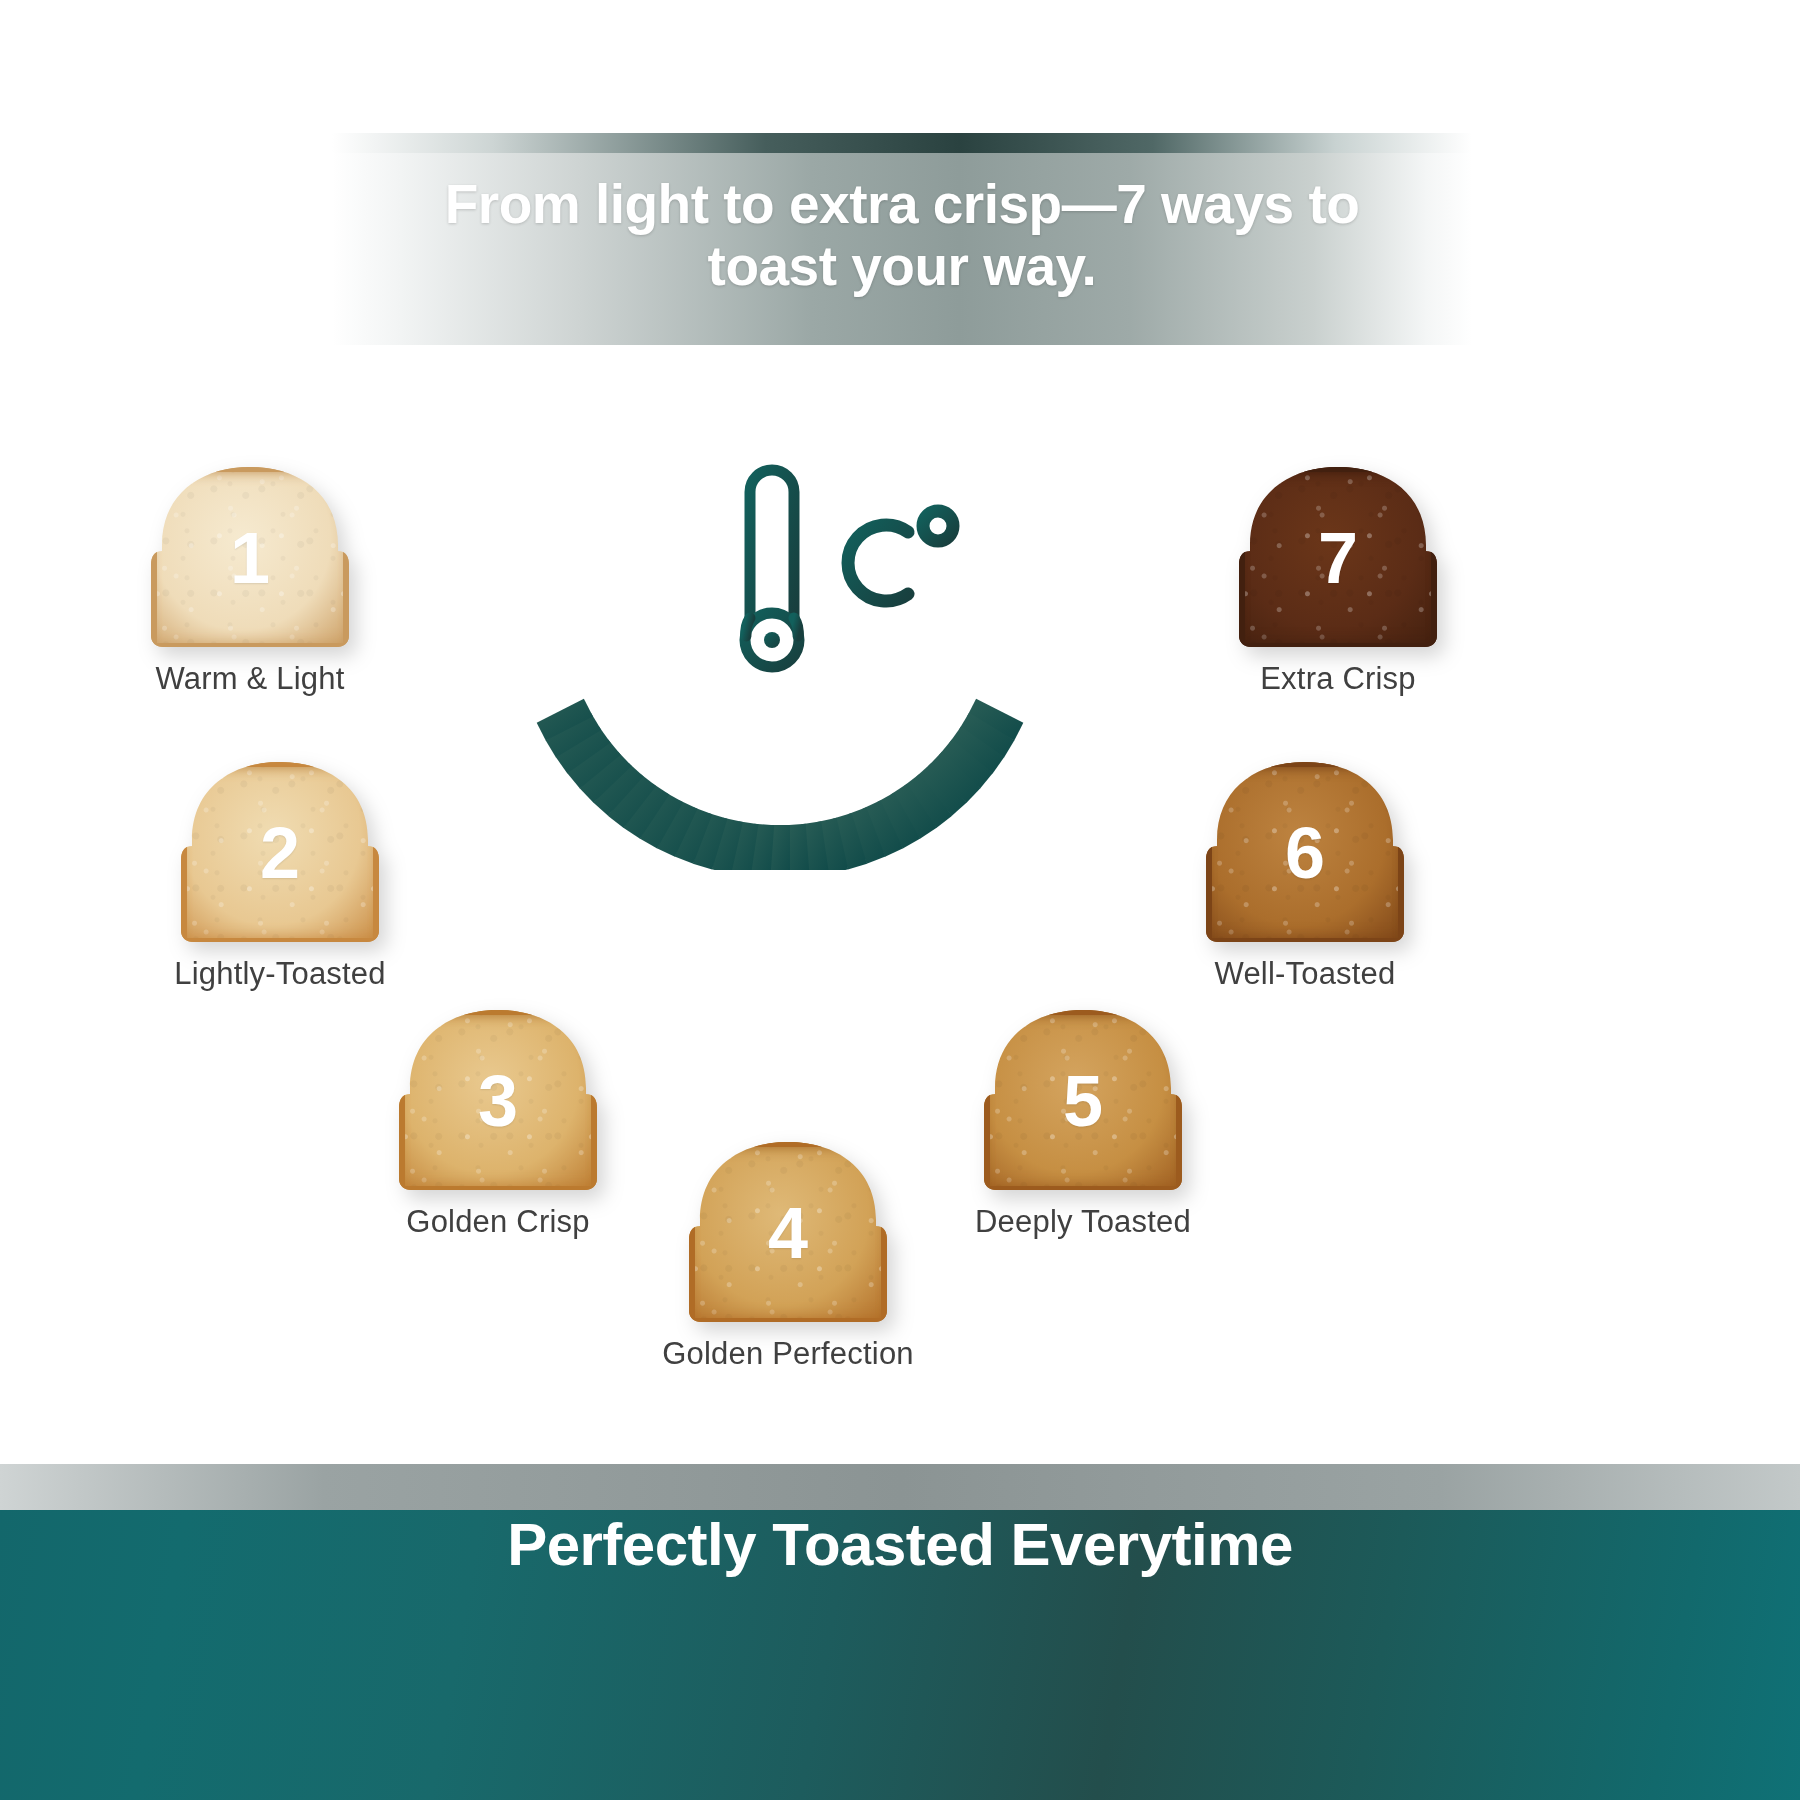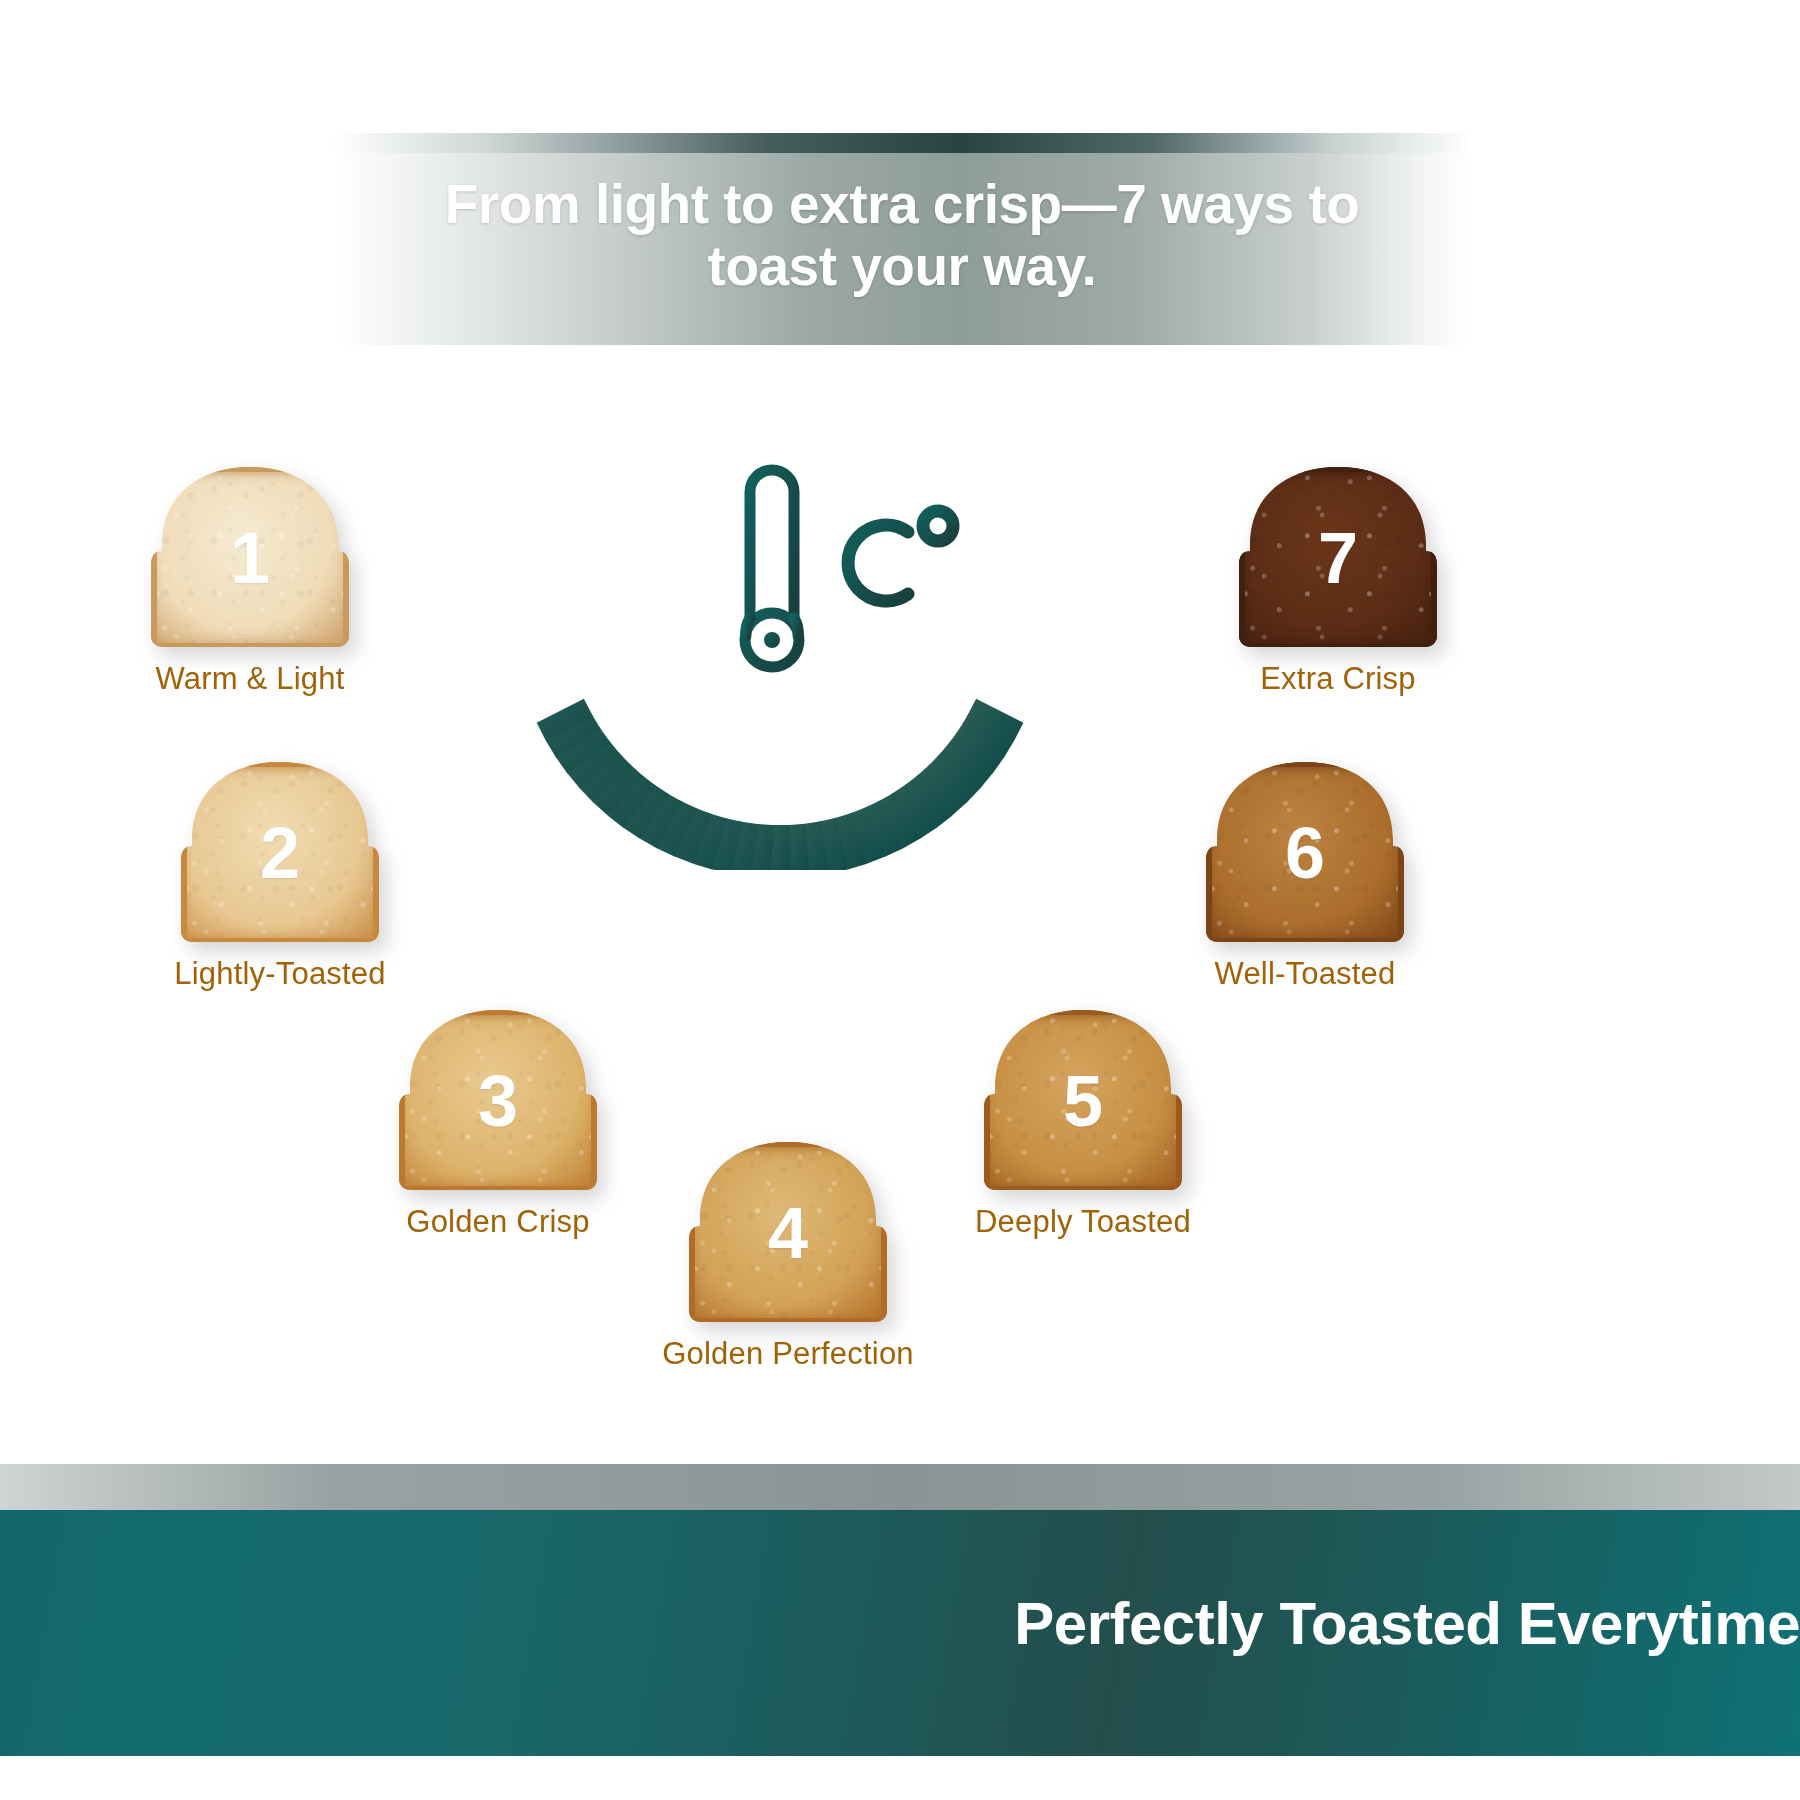--- a/index.html
+++ b/index.html
@@ -95,21 +95,21 @@
     font-weight:bold;
     line-height:1;
     z-index:4;
     text-shadow:0 1px 2px rgba(0,0,0,.1);
   }
   .slice-label{
     position:absolute;
     left:50%;transform:translateX(-50%);
     top:196px;
     white-space:nowrap;
-    color:#a16207;
+    color:#404040;
     font-size:31px;
     font-weight:300;
     letter-spacing:.2px;
   }
 
   
   .gauge{
     position:absolute;
     left:470px;top:440px;width:620px;height:430px;
   }
@@ -121,31 +121,31 @@
   .footer-strip{
     position:absolute;left:0;right:0;top:1464px;height:50px;
     background:linear-gradient(90deg,
         #cfd4d4 0%,
         #9aa3a3 18%,
         #8b9494 50%,
         #9aa3a3 80%,
         #c3c9c9 100%);
   }
   .footer-banner{
-    position:absolute;left:0;right:0;top:1510px;height:246px;
+    position:absolute;left:0;right:0;top:1510px;height:290px;
     background:linear-gradient(100deg,
         #13676b 0%,
         #136b6e 10%,
         #18696b 26%,
         #1d5c5d 46%,
         #234e4c 62%,
         #1c5a59 76%,
         #12696c 92%,
         #0f7176 100%);
-    display:flex;flex-direction:row;align-items:center;justify-content:flex-end;
+    display:flex;flex-direction:column;align-items:center;justify-content:space-between;
   }
   .footer-title{
     color:#ffffff;font-size:60px;font-weight:bold;
     letter-spacing:-0.5px;margin:0 0 20px 0;text-align:center;
   }
   .footer-sub{
     color:#ffffff;font-size:47px;font-weight:300;
     letter-spacing:.2px;margin:0;text-align:center;
   }
 </style>

